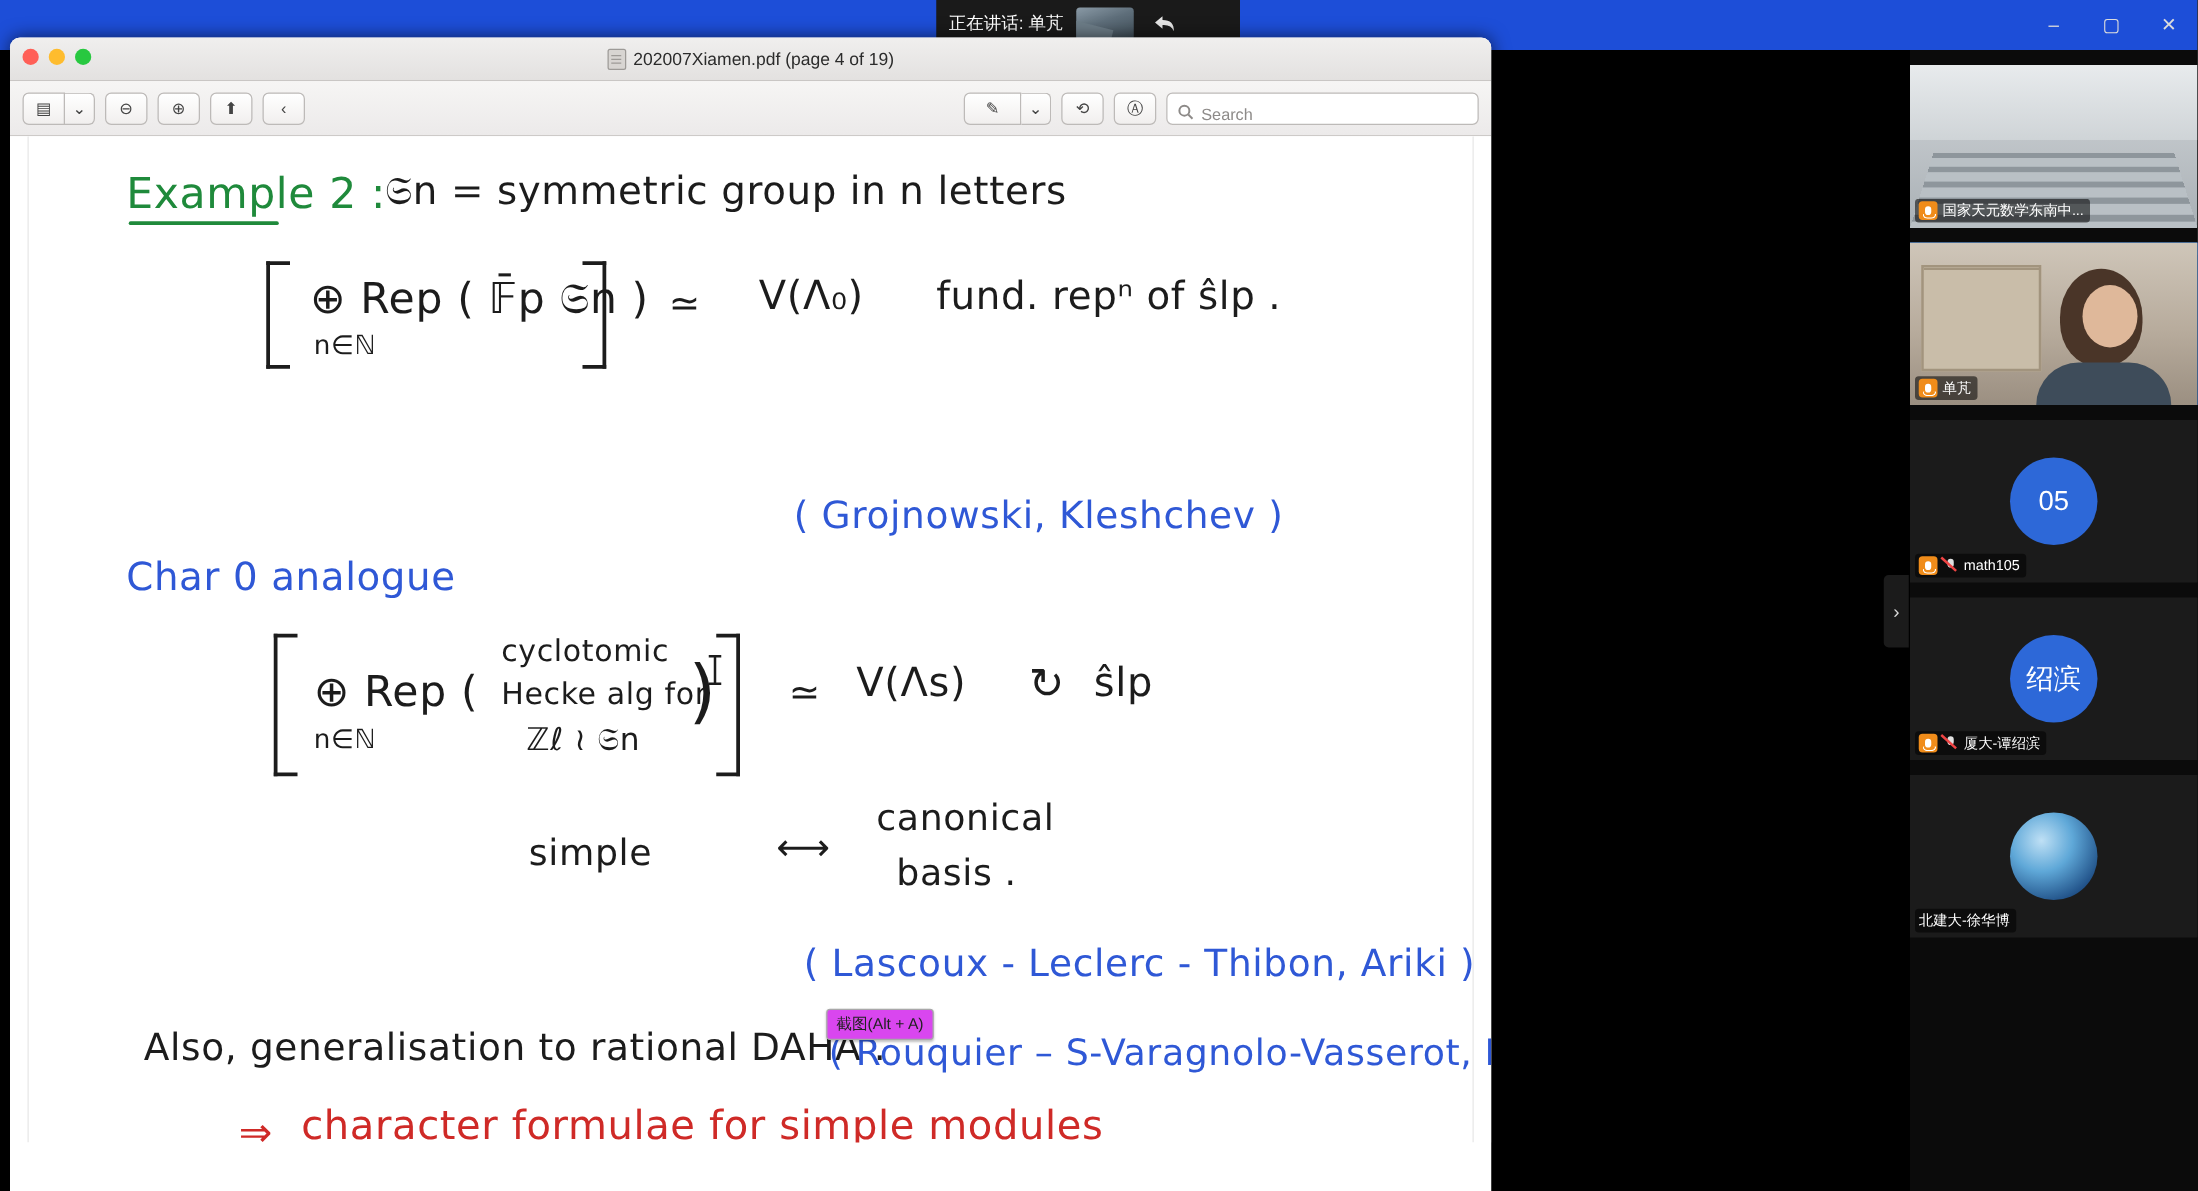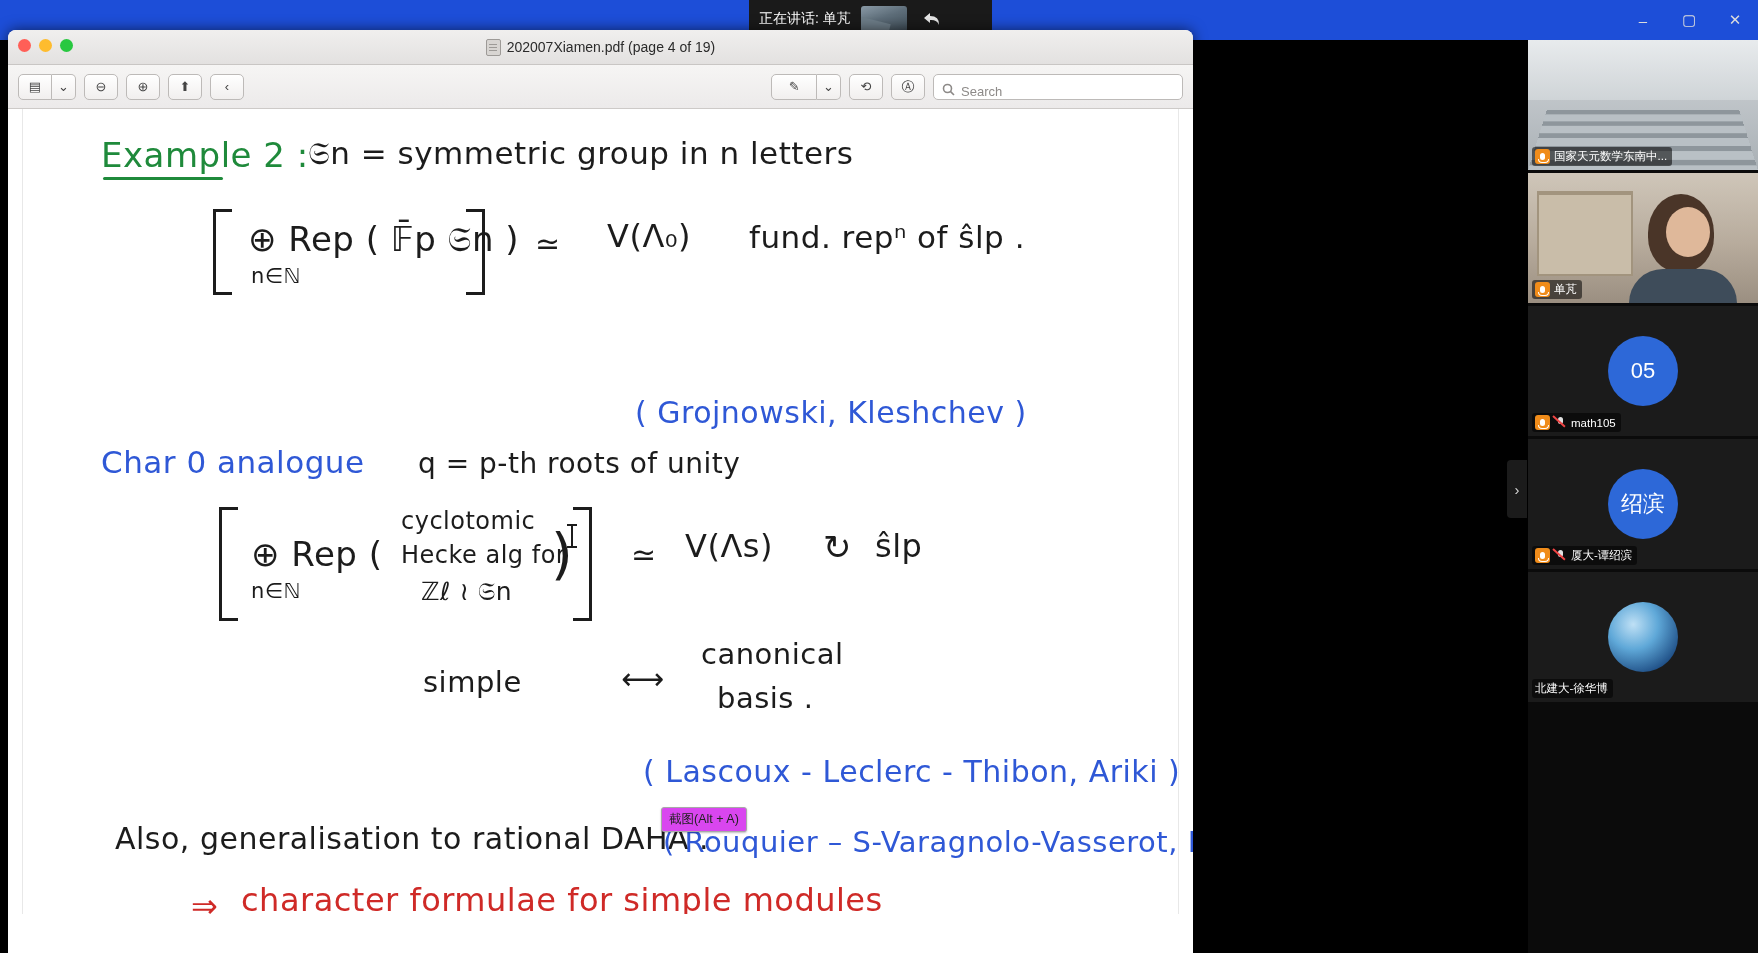--- a/index.html
+++ b/index.html
@@ -265,20 +265,21 @@
     height: 913px;
     background: #0b0b0b;
   }
   .tile {
     position: relative;
     width: 230px;
     height: 130px;
     margin-bottom: 3px;
     background: #1b1b1b;
     overflow: hidden;
+    margin-top: 12px;
   }
   .tile.active { outline: 2px solid #2d8cff; outline-offset: -2px; }
   .tile-name {
     position: absolute;
     left: 4px; bottom: 4px;
     display: flex;
     align-items: center;
     gap: 4px;
     background: rgba(0,0,0,0.55);
     border-radius: 3px;
@@ -511,21 +512,20 @@
         <span class="hw" style="left:228px; top:155px; font-size:21px;">n∈ℕ</span>
         <span class="bracket right" style="left:443px; top:100px; height:80px;"></span>
 
         <span class="hw" style="left:512px; top:117px; font-size:30px;">≃</span>
         <span class="hw" style="left:584px; top:108px; font-size:32px;">V(Λ₀)</span>
         <span class="hw" style="left:726px; top:110px; font-size:31px;">fund.  repⁿ  of   ŝlp .</span>
 
         <span class="hw blue" style="left:612px; top:286px; font-size:30px;">( Grojnowski,   Kleshchev )</span>
 
         <span class="hw blue" style="left:78px; top:335px; font-size:31px;">Char 0   analogue</span>
-        <span class="hw" style="left:395px; top:338px; font-size:28px;">q = p-th  roots of  unity</span>
 
         <span class="bracket left" style="left:196px; top:398px; height:108px;"></span>
         <span class="hw" style="left:228px; top:425px; font-size:34px;">⊕  Rep (</span>
         <span class="hw" style="left:228px; top:470px; font-size:21px;">n∈ℕ</span>
         <span class="hw" style="left:378px; top:398px; font-size:24px;">cyclotomic</span>
         <span class="hw" style="left:378px; top:432px; font-size:24px;">Hecke alg for</span>
         <span class="hw" style="left:398px; top:468px; font-size:25px;">ℤℓ ≀ 𝔖n</span>
         <span class="hw" style="left:528px; top:412px; font-size:56px;">)</span>
         <span class="bracket right" style="left:550px; top:398px; height:108px;"></span>
 

